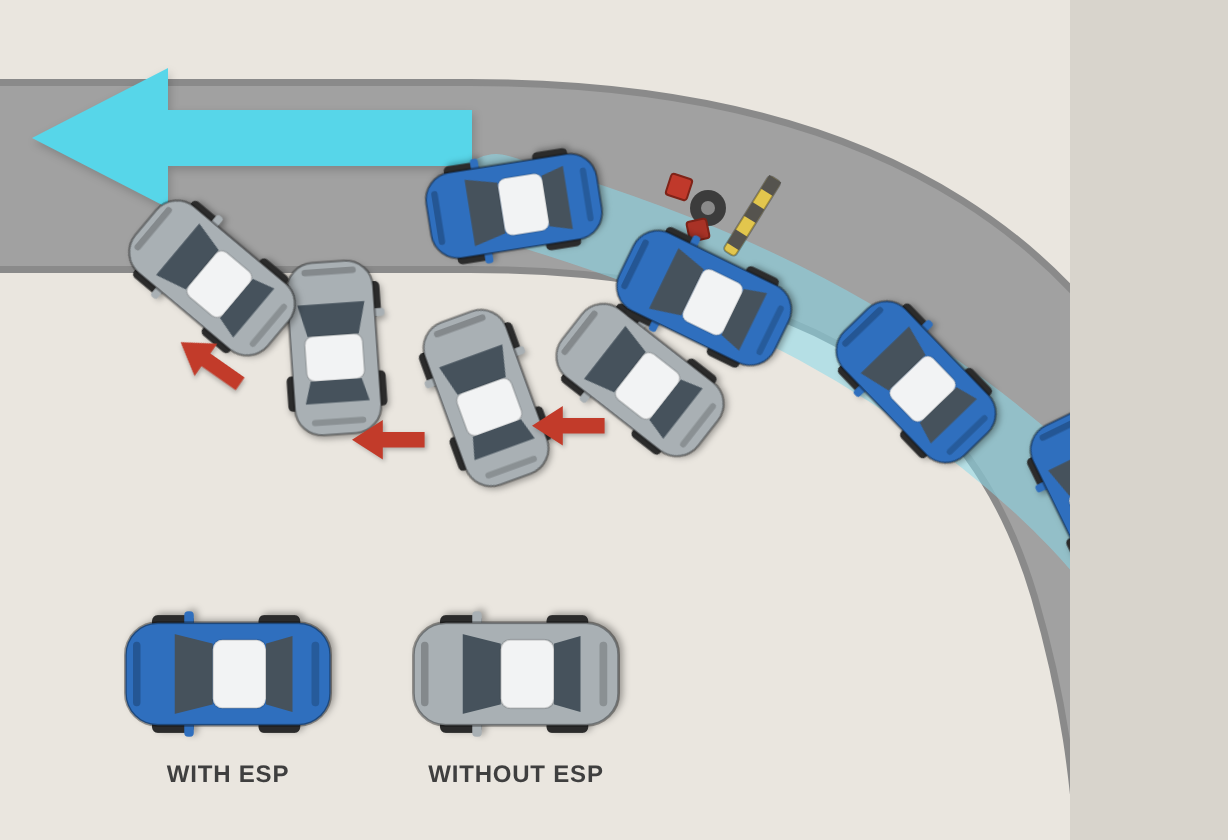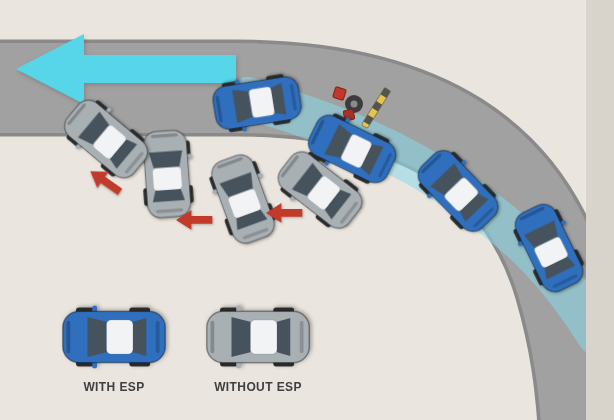--- a/index.html
+++ b/index.html
@@ -1,17 +1,17 @@
 <!DOCTYPE html>
 <html><head>
 <meta charset="utf-8">
 <style>
   html,body{margin:0;padding:0;background:#d8d4cc;}
   .stage{
-    width:586px;height:420px;position:relative;overflow:hidden;
+    width:535px;height:420px;position:relative;overflow:hidden;
     font-family:"Liberation Sans", sans-serif;
   }
   svg{display:block;}
   .car{filter:drop-shadow(1.5px 2.5px 2px rgba(0,0,0,0.35));}
   .legend-label{
     font-family:"Liberation Sans", sans-serif;
     font-weight:bold;font-size:12px;fill:#3f3f3f;letter-spacing:.4px;
     text-anchor:middle;
   }
   .arrow-big{filter:drop-shadow(1px 2px 2px rgba(0,0,0,0.18));}

